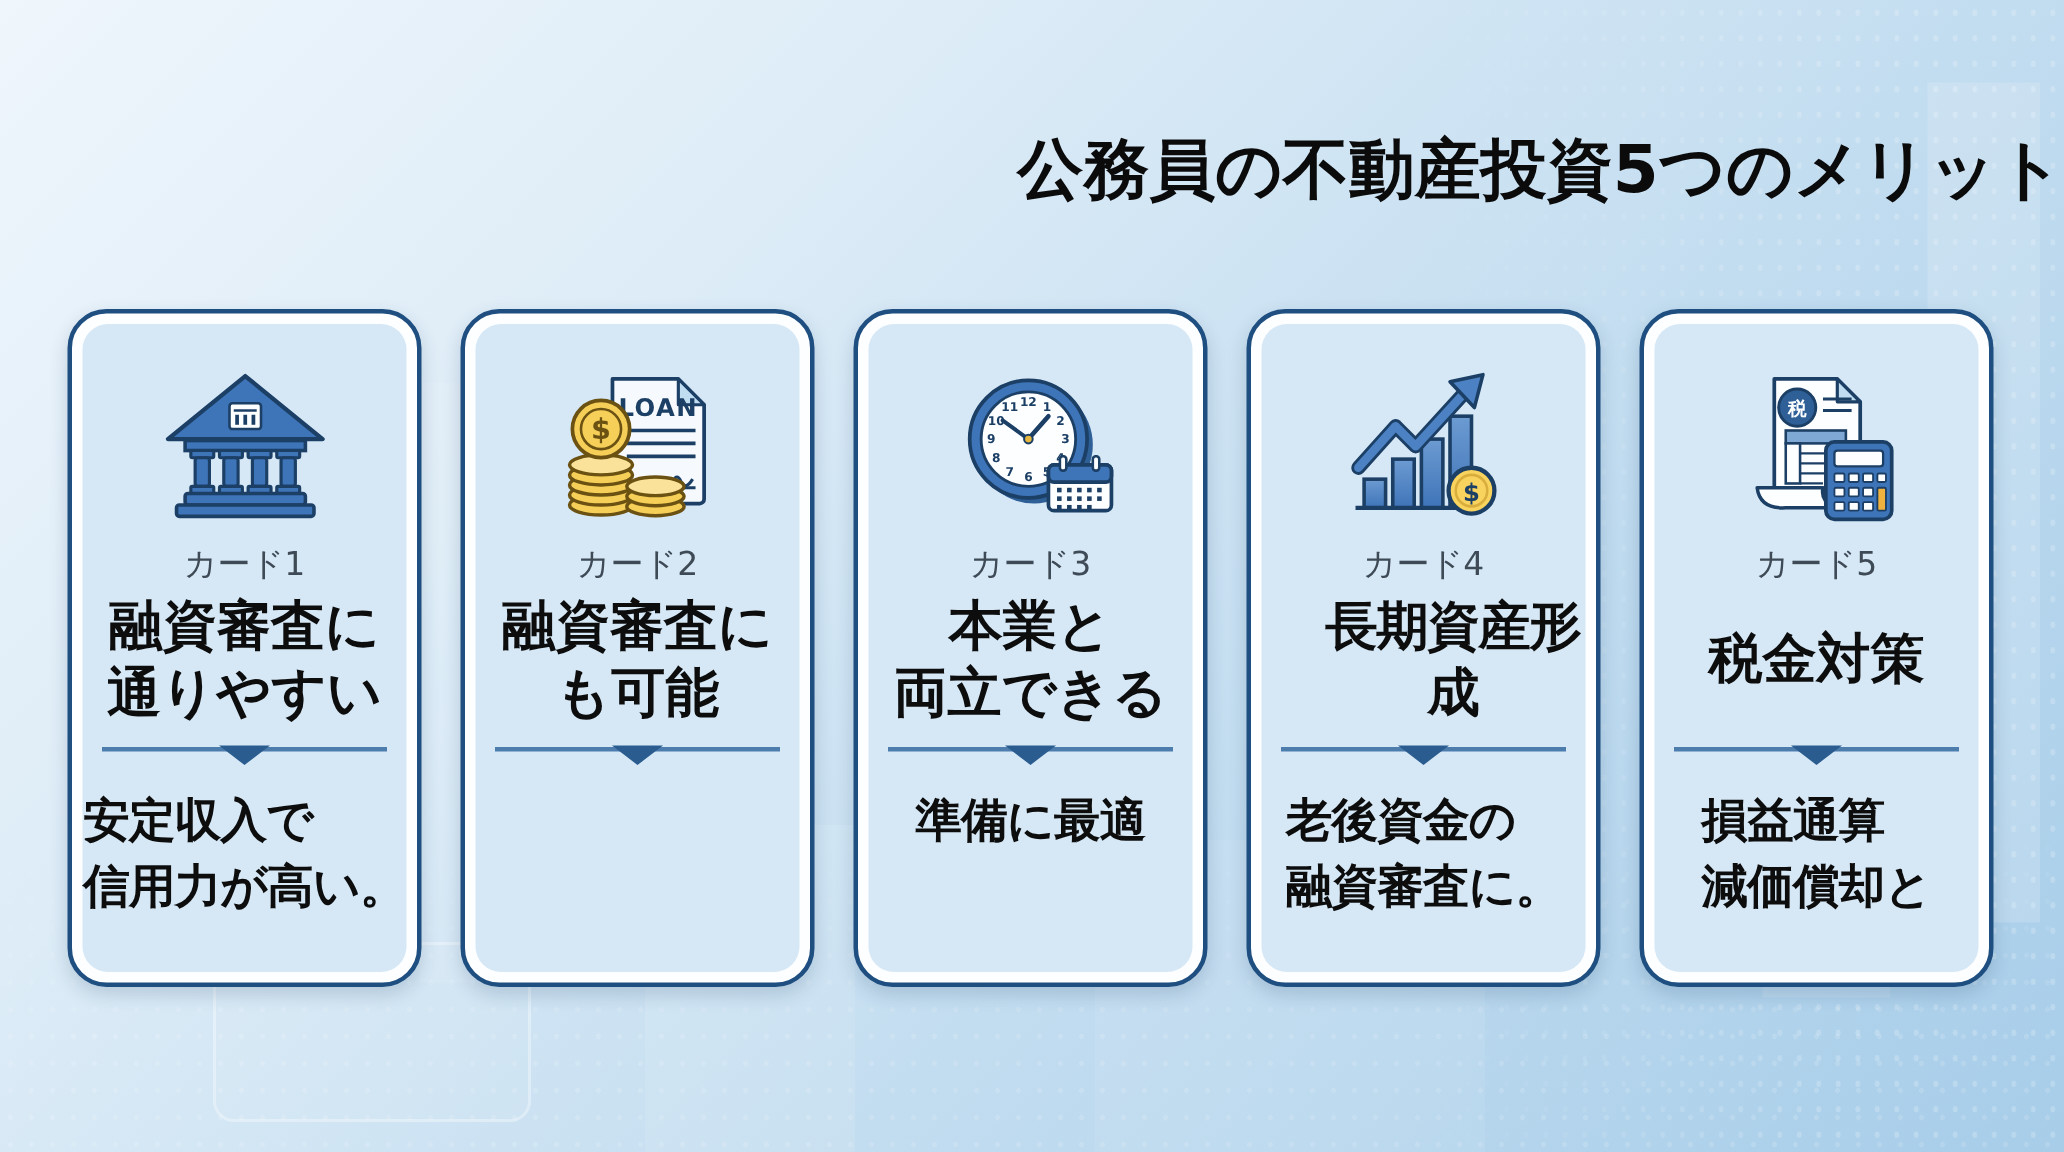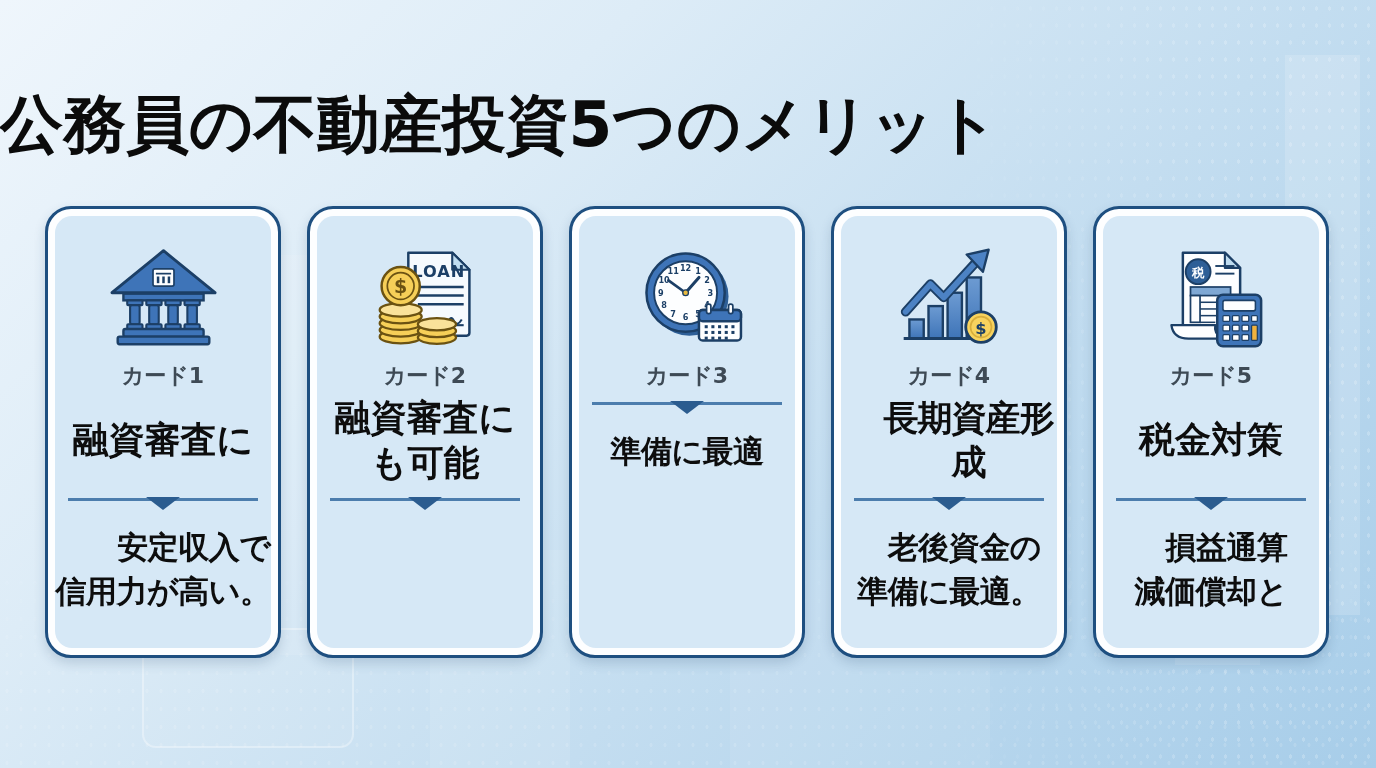--- a/index.html
+++ b/index.html
@@ -31,56 +31,56 @@
   .b2 { left:1175px; top:245px; width:85px;  height:420px; background:rgba(255,255,255,.12); }
   .b3 { left:280px;  top:255px; width:85px;  height:400px; background:rgba(255,255,255,.10); }
   .b4 { left:430px;  top:550px; width:140px; height:218px; background:rgba(255,255,255,.10); }
   .b5 { left:142px;  top:628px; width:212px; height:120px; background:rgba(255,255,255,.06);
         border:2px solid rgba(255,255,255,.32); border-radius:14px; }
   .b6 { left:730px;  top:560px; width:260px; height:208px; background:rgba(255,255,255,.08); }
 
   
   .title {
     position:absolute; top:90px; left:0; width:100%;
-    text-align:left; font-size:63px; line-height:1.1; font-weight:900;
+    text-align:right; font-size:44px; line-height:1.1; font-weight:900;
     color:#0b0b0b; letter-spacing:0px;
   }
 
   
   .cards {
     position:absolute; top:206px; left:45px; width:1286px; height:452px;
     display:flex; gap:26px;
   }
   .card {
     width:236px; height:452px; background:#FDFEFF;
     border:3.5px solid #1E4F80; border-radius:26px; padding:7px;
     box-shadow:0 5px 12px rgba(25,60,100,.18);
   }
   .card-inner {
     width:100%; height:100%; background:#D6E8F6; border-radius:17px;
     display:flex; flex-direction:column; align-items:center;
   }
   .icon-box { margin-top:24px; height:114px; display:flex; align-items:center; justify-content:center; }
-  .card-label { margin-top:7px; font-size:22px; font-weight:bold; color:#3E4A55; }
+  .card-label { margin-top:7px; font-size:22px; font-weight:normal; color:#3E4A55; }
   .heading {
     margin-top:2px; height:94px; display:flex; flex-direction:column;
     justify-content:center; text-align:center;
     font-size:36px; font-weight:900; color:#0d0d0d; line-height:1.26;
   }
   .heading span, .body-text span { display:block; }
   .card:nth-child(4) .heading { font-size:35px; letter-spacing:-1px;margin-left:39px; }
   .divider { position:relative; width:88%; height:16px; margin-top:4px; }
   .divider .line { position:absolute; left:0; top:7px; width:100%; height:2.5px; background:#4C7DAD; }
   .divider .tri {
     position:absolute; left:50%; top:6px; transform:translateX(-50%);
     width:0; height:0; border-left:17px solid transparent;
     border-right:17px solid transparent; border-top:13px solid #2B5C8F;
   }
   .body-text {
-    margin-top:18px; text-align:right;
+    margin-top:18px; text-align:left;
     font-size:31px; font-weight:800; color:#0d0d0d; line-height:1.42; letter-spacing:-0.5px;
   }
   svg text { font-family:"DejaVu Sans","Liberation Sans",sans-serif; }
 </style>
 </head>
 <body>
 
 <div class="stage">
 
   <div class="bg dots-right"></div>
@@ -121,20 +121,21 @@
               <rect x="85" y="63" width="10" height="20" rx="2"></rect>
               <rect x="82" y="83" width="16" height="5" rx="1"></rect>
             </g>
             <rect x="18" y="88" width="84" height="8" rx="2" fill="#3E74B8" stroke="#1C3F66" stroke-width="2.5"></rect>
             <rect x="12" y="96" width="96" height="8" rx="2" fill="#3E74B8" stroke="#1C3F66" stroke-width="2.5"></rect>
           </svg>
         </div>
         <div class="card-label">カード1</div>
         <div class="heading">
           <span>融資審査に</span>
+          <span>通りやすい</span>
         </div>
         <div class="divider">
           <span class="line"></span>
           <span class="tri"></span>
         </div>
         <div class="body-text">
           <span>安定収入で</span>
           <span>信用力が高い。</span>
         </div>
       </div>
@@ -221,20 +222,24 @@
                 <rect x="99" y="90" width="3.2" height="3.2"></rect>
                 <rect x="106" y="90" width="3.2" height="3.2"></rect>
               <rect x="78" y="96" width="3.2" height="3.2"></rect>
                 <rect x="85" y="96" width="3.2" height="3.2"></rect>
                 <rect x="92" y="96" width="3.2" height="3.2"></rect>
                 <rect x="99" y="96" width="3.2" height="3.2"></rect>
             </g>
           </svg>
         </div>
         <div class="card-label">カード3</div>
+        <div class="heading">
+          <span>本業と</span>
+          <span>両立できる</span>
+        </div>
         <div class="divider">
           <span class="line"></span>
           <span class="tri"></span>
         </div>
         <div class="body-text">
           <span>準備に最適</span>
         </div>
       </div>
     </section>
 
@@ -267,21 +272,21 @@
         <div class="heading">
           <span>長期資産形成</span>
           <span></span>
         </div>
         <div class="divider">
           <span class="line"></span>
           <span class="tri"></span>
         </div>
         <div class="body-text">
           <span>老後資金の</span>
-          <span>準備に最適。</span>
+          <span>融資審査に。</span>
         </div>
       </div>
     </section>
 
     <section class="card">
       <div class="card-inner">
         <div class="icon-box">
           <svg width="115" height="105" viewBox="0 0 120 110">
             <path d="M30 8 H74 L90 24 V88 H30 Z" fill="#FDFEFF" stroke="#1C3F66" stroke-width="2.6" stroke-linejoin="round"></path>
             <path d="M74 8 L90 24 H74 Z" fill="#BFDCF0" stroke="#1C3F66" stroke-width="2.2" stroke-linejoin="round"></path>

